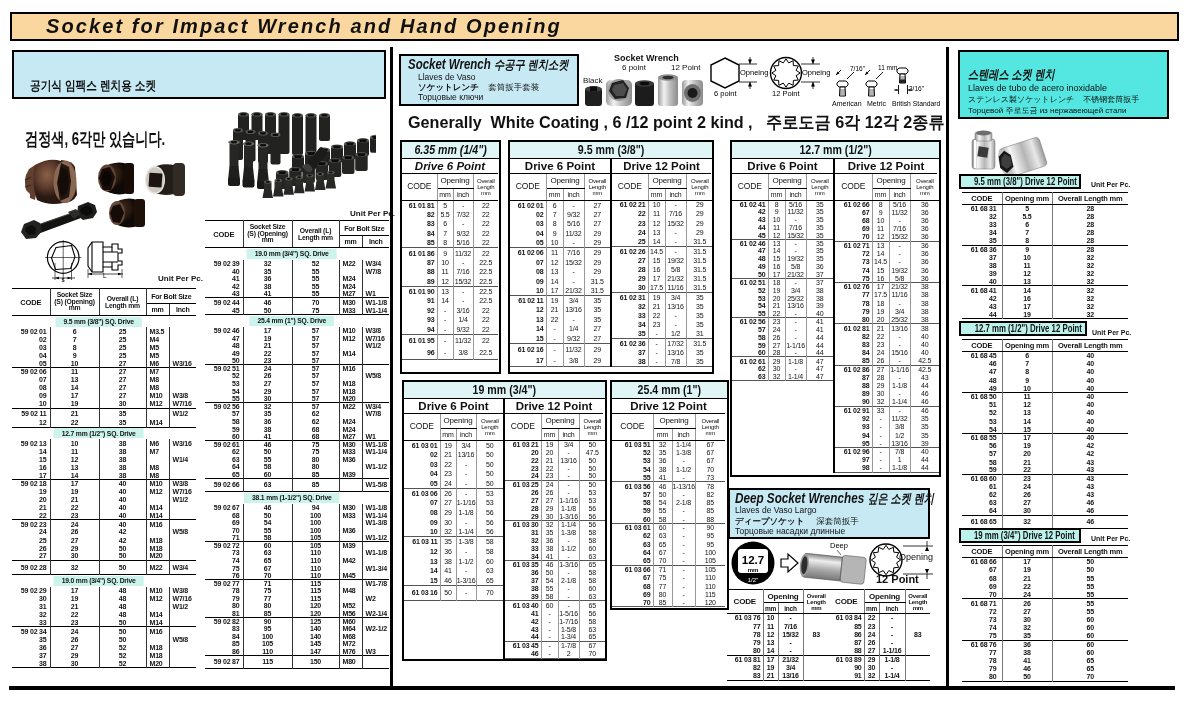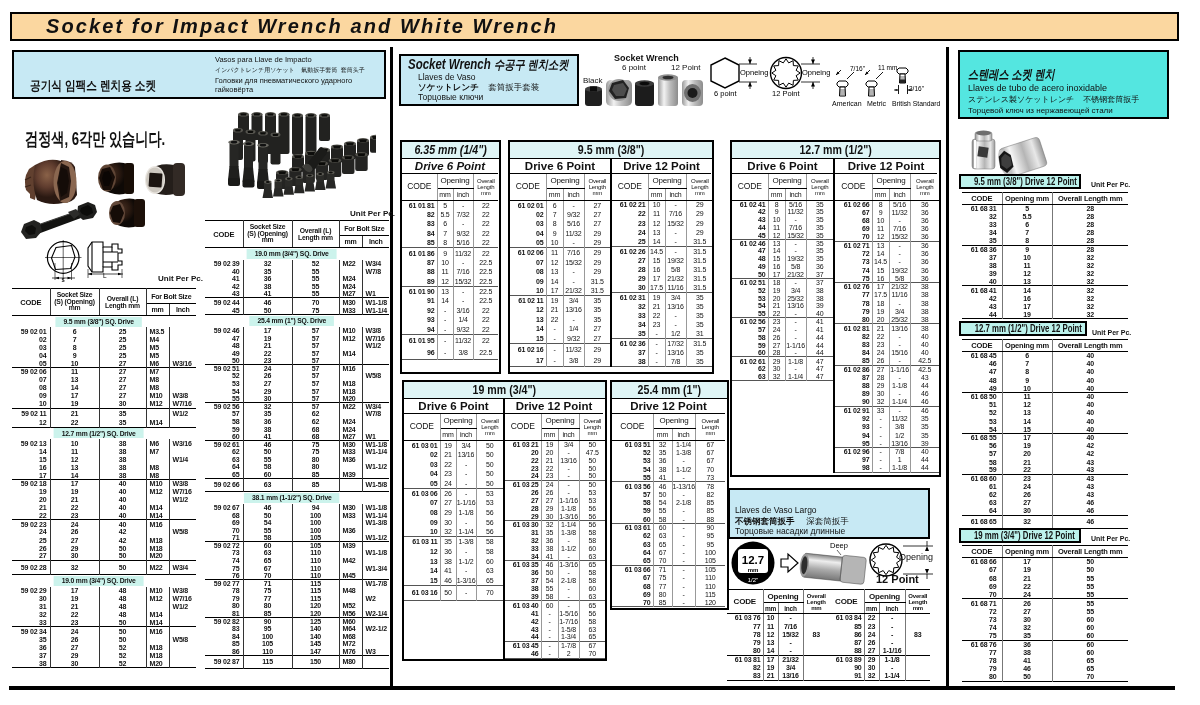--- a/index.html
+++ b/index.html
@@ -39,31 +39,30 @@
 .dt .hdr4 td{border-top:1px solid #000;border-bottom:1px solid #000;}
 .dt .gv{border-right:1px solid #777;}
 .dt .grp{border-bottom:1px solid #000;}
 .dt .cd{text-align:right;padding-right:2px;}
 .sx{display:inline-block;transform-origin:left center;}
 
 </style></head><body>
 <div id="page">
 
 <div style="position:absolute;left:10px;top:12px;width:1169px;height:29px;background:#fbd7a0;border:2.5px solid #000;"></div>
-<div style="position:absolute;left:46px;top:15px;font-size:20px;font-weight:bold;font-style:italic;letter-spacing:2.1px;">Socket for Impact Wrench and White Wrench</div>
+<div style="position:absolute;left:46px;top:15px;font-size:20px;font-weight:bold;font-style:italic;letter-spacing:2.1px;">Socket for Impact Wrench and Hand Opening</div>
 
 <div style="position:absolute;left:390px;top:47px;width:3px;height:643px;background:#000;"></div>
 
 <div style="position:absolute;left:946px;top:47px;width:3px;height:643px;background:#000;"></div>
 
 <div style="position:absolute;left:9px;top:686px;width:1166px;height:4px;background:#000;"></div>
 
 <div style="position:absolute;left:12px;top:50px;width:374px;height:49px;background:#c7e9f4;border:2px solid #000;"></div>
 <div style="position:absolute;left:30px;top:77px;font-size:13px;font-weight:bold;"><span class="sx" style="transform:scaleX(0.82);white-space:nowrap;">공기식 임팩스 렌치용 소켓</span></div>
-<div style="position:absolute;left:215px;top:55px;font-size:7.5px;line-height:9.8px;white-space:nowrap;">Vasos para Llave de Impacto<br><span style="font-size:6px">インパクトレンチ用ソケット&nbsp;&nbsp;&nbsp;&nbsp;氣動扳手套筒&nbsp;&nbsp;套筒头子</span><br>Головки для пневматического ударного<br>гайковёрта</div>
 
 <div style="position:absolute;left:25px;top:127px;font-size:18px;font-weight:bold;"><span class="sx" style="transform:scaleX(0.73);white-space:nowrap;">검정색, 6각만 있습니다.</span></div>
 
 <svg style="position:absolute;left:23px;top:159px" width="55" height="46" viewBox="0 0 55 46">
 <defs>
 <radialGradient id="rust" cx="35%" cy="35%">
           <stop offset="0%" stop-color="#8a6248"></stop>
           <stop offset="55%" stop-color="#5f3c2e"></stop>
           <stop offset="100%" stop-color="#2a1912"></stop>
         </radialGradient>
@@ -1067,20 +1066,21 @@
       </g>
 <path d="M70.5 29 L70.5 38 M79.5 29 L79.5 38" stroke="#000" stroke-width="0.9"></path>
 <path d="M66 34 L70 34 M80 34 L84 34" stroke="#000" stroke-width="0.8"></path>
 <path d="M70.5 34 L67.5 33 L67.5 35 Z M79.5 34 L82.5 33 L82.5 35 Z" fill="#000"></path>
 <text x="81" y="35" font-size="6.5" font-family="Liberation Sans">3/16"</text>
 <text x="4" y="50" font-size="7" font-family="Liberation Sans">American</text>
 <text x="39" y="50" font-size="7" font-family="Liberation Sans">Metric</text>
 <text x="64" y="50" font-size="6.8" font-family="Liberation Sans">British Standard</text>
 </svg>
 
+<div style="position:absolute;left:408px;top:111px;font-size:17px;font-weight:bold;"><span class="sx" style="transform:scaleX(0.95);white-space:nowrap;">Generally&nbsp; White Coating , 6 /12 point 2 kind ,&nbsp;&nbsp; 주로도금 6각 12각 2종류</span></div>
 
 <div style="position:absolute;left:400px;top:140px;width:101px;height:234px;border:2.5px solid #000;background:#fff;overflow:hidden;font-size:0;">
 <div class="mtitle"><span style="font-style:italic;display:inline-block;transform:scaleX(0.85);transform-origin:center;">6.35 mm (1/4")</span></div>
 <div style="display:inline-block;vertical-align:top;width:96px;">
 <div class="drv" style="font-style:italic;">Drive 6 Point</div>
 <table class="mt" style="width:96px">
 <colgroup>
             <col style="width:35px">
             <col style="width:16px">
             <col style="width:20px">
@@ -2353,21 +2353,22 @@
               <td class="cd gv">70</td>
               <td class="c gv">85</td>
               <td class="c gv">-</td>
               <td class="c">120</td>
             </tr>
 </tbody>
 </table></div>
 </div>
 
 <div style="position:absolute;left:728px;top:488px;width:202px;height:51px;background:#c7e9f4;border:2px solid #000;"></div>
-<div style="position:absolute;left:735px;top:505px;font-size:8.5px;line-height:10.5px;white-space:nowrap;">Llaves de Vaso Largo<br><b>不锈钢套筒扳手</b>&nbsp;&nbsp;&nbsp;&nbsp;&nbsp;深套筒扳手<br>Торцовые насадки длинные</div>
+<div style="position:absolute;left:735px;top:489px;font-size:15px;font-weight:bold;font-style:italic;"><span class="sx" style="transform:scaleX(0.78);white-space:nowrap;">Deep Socket Wrenches <span style="font-size:13px">깊은 소켓 렌치</span></span></div>
+<div style="position:absolute;left:735px;top:505px;font-size:8.5px;line-height:10.5px;white-space:nowrap;">Llaves de Vaso Largo<br><b>ディープソケット</b>&nbsp;&nbsp;&nbsp;&nbsp;&nbsp;深套筒扳手<br>Торцовые насадки длинные</div>
 
 <svg style="position:absolute;left:731px;top:540px" width="205" height="47" viewBox="0 0 205 47">
 <circle cx="22" cy="23" r="21.5" fill="#000"></circle>
 <rect x="7" y="9" width="30" height="24" rx="3" fill="#fff"></rect>
 <text x="22" y="24" font-size="11.5" font-weight="bold" text-anchor="middle" font-family="Liberation Sans">12.7</text>
 <text x="22" y="31.5" font-size="6" font-weight="bold" text-anchor="middle" font-family="Liberation Sans">mm</text>
 <text x="22" y="42" font-size="6" fill="#fff" text-anchor="middle" font-family="Liberation Sans">1/2"</text>
 <path d="M50 19 L57 19 L57 14 L67 23 L57 32 L57 27 L50 27 Z" fill="#fff" stroke="#000" stroke-width="1.2"></path>
 <text x="99" y="8" font-size="7.5" font-family="Liberation Sans">Deep</text>
 <path d="M106 10 L110 15" stroke="#000" stroke-width="0.6"></path>
@@ -2523,21 +2524,21 @@
 <tr style="height:8.35px">
             <td class="cd gv">91</td>
             <td class="gv">32</td>
             <td class="gv">1-1/4</td>
           </tr>
 </tbody>
 </table></div>
 
 <div style="position:absolute;left:958px;top:50px;width:211px;height:69px;background:#54e6e0;border:2px solid #000;"></div>
 <div style="position:absolute;left:968px;top:66px;font-size:13px;font-weight:bold;font-style:italic;"><span class="sx" style="transform:scaleX(0.78);white-space:nowrap;">스텐레스 소켓 렌치</span></div>
-<div style="position:absolute;left:968px;top:83px;font-size:9px;line-height:11px;white-space:nowrap;">Llaves de tubo de acero inoxidable<br><span style="font-size:8px">ステンレス製ソケットレンチ&nbsp;&nbsp;&nbsp;&nbsp;不锈钢套筒扳手</span><br><span style="font-size:8px">Торцевой ключ из нержавеющей стали</span></div>
+<div style="position:absolute;left:968px;top:83px;font-size:9px;line-height:11px;white-space:nowrap;">Llaves de tubo de acero inoxidable<br><span style="font-size:8px">ステンレス製ソケットレンチ&nbsp;&nbsp;&nbsp;&nbsp;不锈钢套筒扳手</span><br><span style="font-size:8px">Торцевой 주로도금 из нержавеющей стали</span></div>
 
 <svg style="position:absolute;left:966px;top:127px" width="85" height="50" viewBox="0 0 85 50">
 <defs>
         <linearGradient id="chr" x1="0" y1="0" x2="1" y2="0">
           <stop offset="0%" stop-color="#8f8f8f"></stop>
           <stop offset="25%" stop-color="#f5f5f5"></stop>
           <stop offset="55%" stop-color="#b5b5b5"></stop>
           <stop offset="80%" stop-color="#e8e8e8"></stop>
           <stop offset="100%" stop-color="#9a9a9a"></stop>
         </linearGradient>

